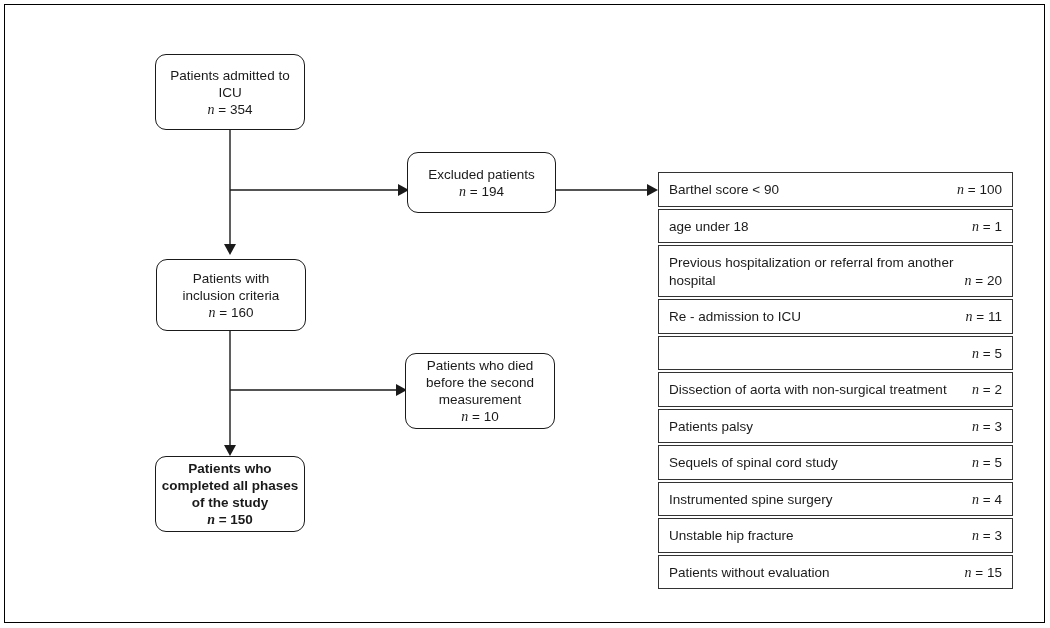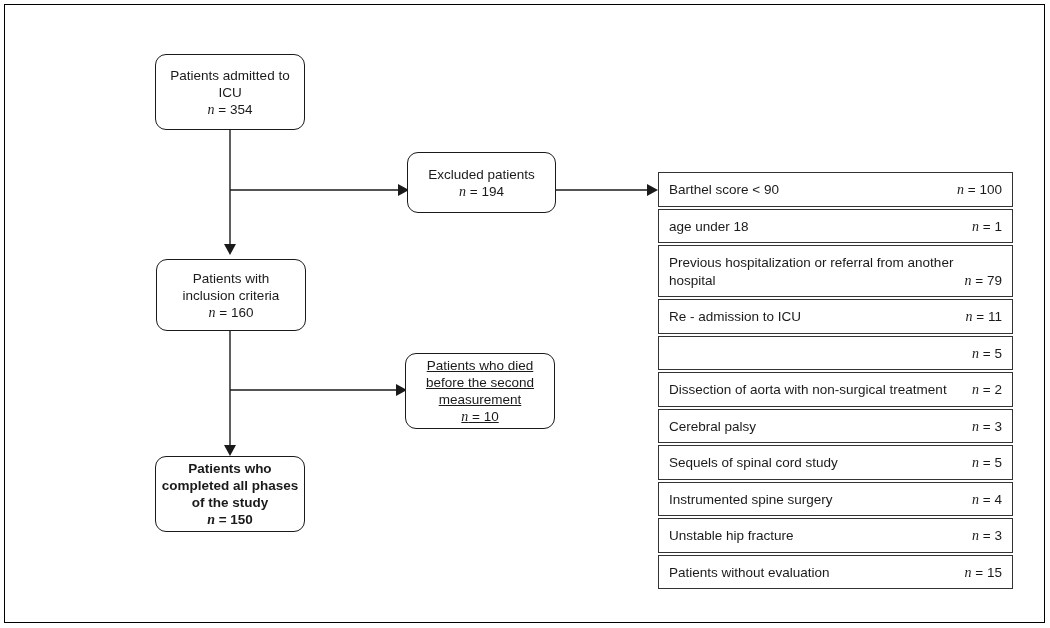--- a/index.html
+++ b/index.html
@@ -111,21 +111,21 @@
     <div class="bline">Excluded patients</div>
     <div class="nval"><i>n</i><span> = 194</span></div>
   </div>
 
   <div class="fbox" style="left:156px; top:259px; width:150px; height:72px;">
     <div class="bline">Patients with</div>
     <div class="bline">inclusion criteria</div>
     <div class="nval"><i>n</i><span> = 160</span></div>
   </div>
 
-  <div class="fbox" style="left:405px; top:353px; width:150px; height:76px;text-decoration:underline;">
+  <div class="fbox" style="left:405px; top:353px; width:150px; height:76px;">
     <div class="bline">Patients who died</div>
     <div class="bline">before the second</div>
     <div class="bline">measurement</div>
     <div class="nval"><i>n</i><span> = 10</span></div>
   </div>
 
   <div class="fbox" style="left:155px; top:456px; width:150px; height:76px;font-weight:bold;">
     <div class="bline">Patients who</div>
     <div class="bline">completed all phases</div>
     <div class="bline">of the study</div>
@@ -133,33 +133,33 @@
   </div>
 
   <div id="reasons">
     <div class="xrow">
       <span class="xn"><i>n</i><span> = 100</span></span><span>Barthel score &lt; 90</span>
     </div>
     <div class="xrow">
       <span class="xn"><i>n</i><span> = 1</span></span><span>age under 18</span>
     </div>
     <div class="xrow">
-      <span>Previous hospitalization or referral from another hospital</span><span class="xn"><i>n</i><span> = 79</span></span>
+      <span>Previous hospitalization or referral from another hospital</span><span class="xn"><i>n</i><span> = 20</span></span>
     </div>
     <div class="xrow">
       <span class="xn"><i>n</i><span> = 11</span></span><span>Re - admission to ICU</span>
     </div>
     <div class="xrow">
       <span class="xn"><i>n</i><span> = 5</span></span>
     </div>
     <div class="xrow">
       <span>Dissection of aorta with non-surgical treatment</span><span class="xn"><i>n</i><span> = 2</span></span>
     </div>
     <div class="xrow">
-      <span class="xn"><i>n</i><span> = 3</span></span><span>Cerebral palsy</span>
+      <span class="xn"><i>n</i><span> = 3</span></span><span>Patients palsy</span>
     </div>
     <div class="xrow">
       <span class="xn"><i>n</i><span> = 5</span></span><span>Sequels of spinal cord study</span>
     </div>
     <div class="xrow">
       <span class="xn"><i>n</i><span> = 4</span></span><span>Instrumented spine surgery</span>
     </div>
     <div class="xrow">
       <span class="xn"><i>n</i><span> = 3</span></span><span>Unstable hip fracture</span>
     </div>

